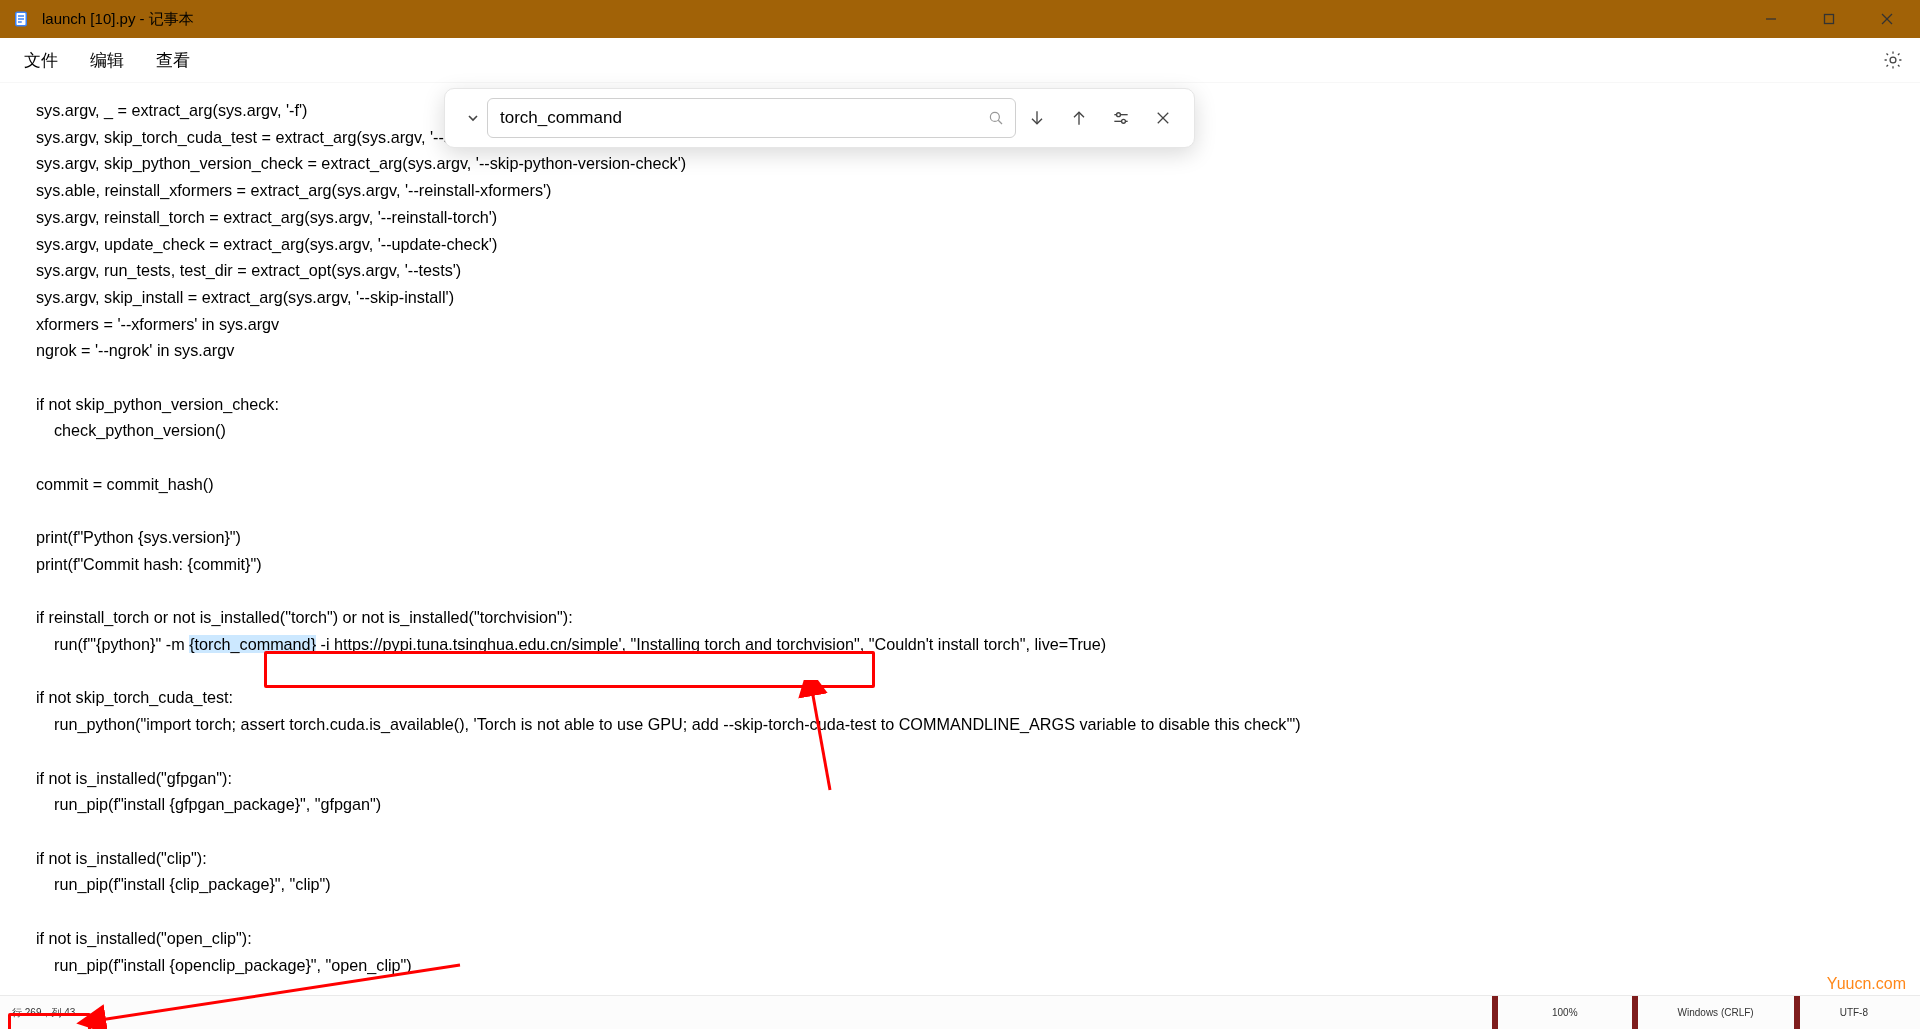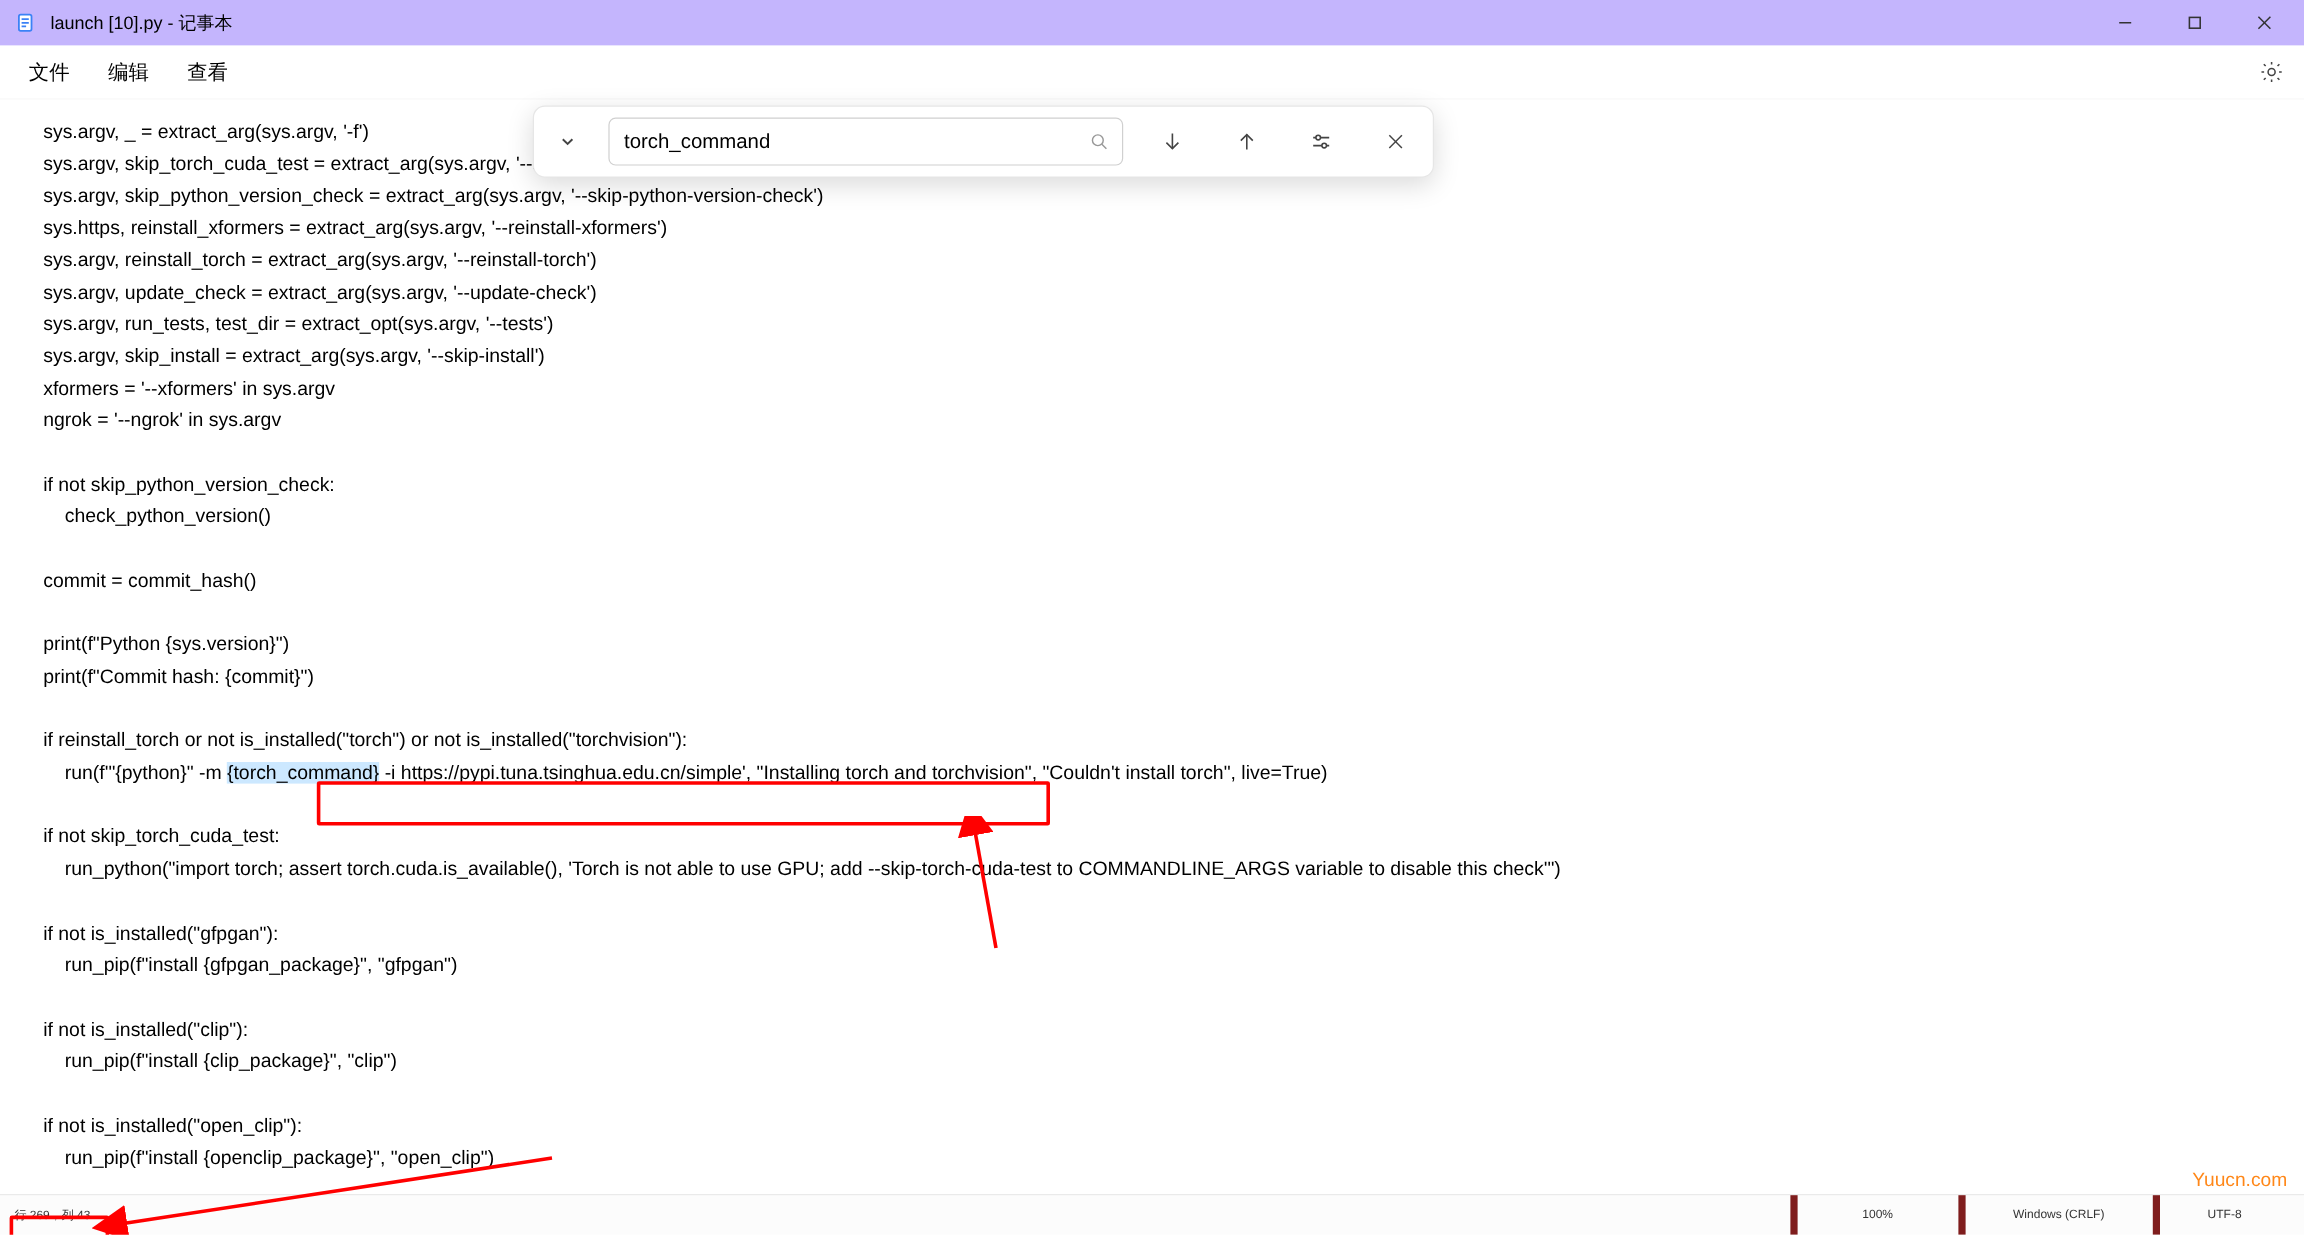--- a/index.html
+++ b/index.html
@@ -1,20 +1,20 @@
 <!DOCTYPE html>
 <html><head>
 <meta charset="utf-8">
 <style>
   * { box-sizing: border-box; margin: 0; padding: 0; }
   html, body { width: 100%; height: 100%; font-family: "Segoe UI", "Microsoft YaHei", Arial, sans-serif; background: #fff; color: #000; overflow: hidden; }
   body { display: flex; flex-direction: column; height: 1029px; width: 1920px; position: relative; }
 
   
-  .titlebar { height: 38px; display: flex; align-items: center; padding: 0 4px 0 12px; background: #c4b5fd; color: #000; font-size: 15px; }
+  .titlebar { height: 38px; display: flex; align-items: center; padding: 0 4px 0 12px; background: #a16207; color: #000; font-size: 15px; }
   .titlebar .app-icon { width: 18px; height: 18px; margin-right: 12px; display: inline-flex; align-items: center; justify-content: center; }
   .titlebar .title-text { flex: 0 0 auto; }
   .titlebar .spacer { flex: 1; }
   .win-controls { display: flex; height: 100%; }
   .win-btn { width: 58px; height: 38px; display: flex; align-items: center; justify-content: center; font-size: 14px; color: #333; }
   .win-btn svg { width: 12px; height: 12px; stroke: #333; fill: none; stroke-width: 1.3; }
 
   
   .menubar { height: 44px; display: flex; align-items: center; padding: 0 8px; background: #fff; font-size: 17px; }
   .menubar .menu-item { padding: 6px 16px; cursor: default; }
@@ -31,21 +31,21 @@
   }
   .code .sel { background: #cce8ff; }
 
   
   .findbar {
     position: absolute; top: 88px; left: 444px;
     width: 751px; height: 60px;
     background: #fff; border: 1px solid #e6e6e6; border-radius: 10px;
     box-shadow: 0 6px 22px rgba(0,0,0,.15);
     display: flex; align-items: center; padding: 0 10px 0 14px;
-    gap: 20px;
+    gap: 0;
   }
   .findbar .chev-col { width: 28px; height: 28px; display: flex; align-items: center; justify-content: center; }
   .findbar .input-wrap {
     flex: 1; height: 40px; border: 1px solid #d0d0d0; border-radius: 6px;
     display: flex; align-items: center; padding: 0 8px 0 12px; background: #fff;
   }
   .findbar .input-wrap input {
     flex: 1; border: none; outline: none; font-size: 17px; background: transparent;
   }
   .findbar .input-wrap .search-ic { width: 22px; height: 22px; display: flex; align-items: center; justify-content: center; opacity: .55; }
@@ -114,21 +114,21 @@
         <circle cx="12" cy="12" r="3.2"></circle>
         <path d="M12 2.8v2.4M12 18.8v2.4M4.9 4.9l1.7 1.7M17.4 17.4l1.7 1.7M2.8 12h2.4M18.8 12h2.4M4.9 19.1l1.7-1.7M17.4 6.6l1.7-1.7"></path>
       </svg>
   </div>
 </div>
 
 <div class="content">
   <div class="code"><span>sys.argv, _ = extract_arg(sys.argv, '-f')</span>
 <span>sys.argv, skip_torch_cuda_test = extract_arg(sys.argv, '--skip-torch-cuda-test')</span>
 <span>sys.argv, skip_python_version_check = extract_arg(sys.argv, '--skip-python-version-check')</span>
-<span>sys.https, reinstall_xformers = extract_arg(sys.argv, '--reinstall-xformers')</span>
+<span>sys.able, reinstall_xformers = extract_arg(sys.argv, '--reinstall-xformers')</span>
 <span>sys.argv, reinstall_torch = extract_arg(sys.argv, '--reinstall-torch')</span>
 <span>sys.argv, update_check = extract_arg(sys.argv, '--update-check')</span>
 <span>sys.argv, run_tests, test_dir = extract_opt(sys.argv, '--tests')</span>
 <span>sys.argv, skip_install = extract_arg(sys.argv, '--skip-install')</span>
 <span>xformers = '--xformers' in sys.argv</span>
 <span>ngrok = '--ngrok' in sys.argv</span>
 <span></span>
 <span>if not skip_python_version_check:</span>
 <span>    check_python_version()</span>
 <span></span>

